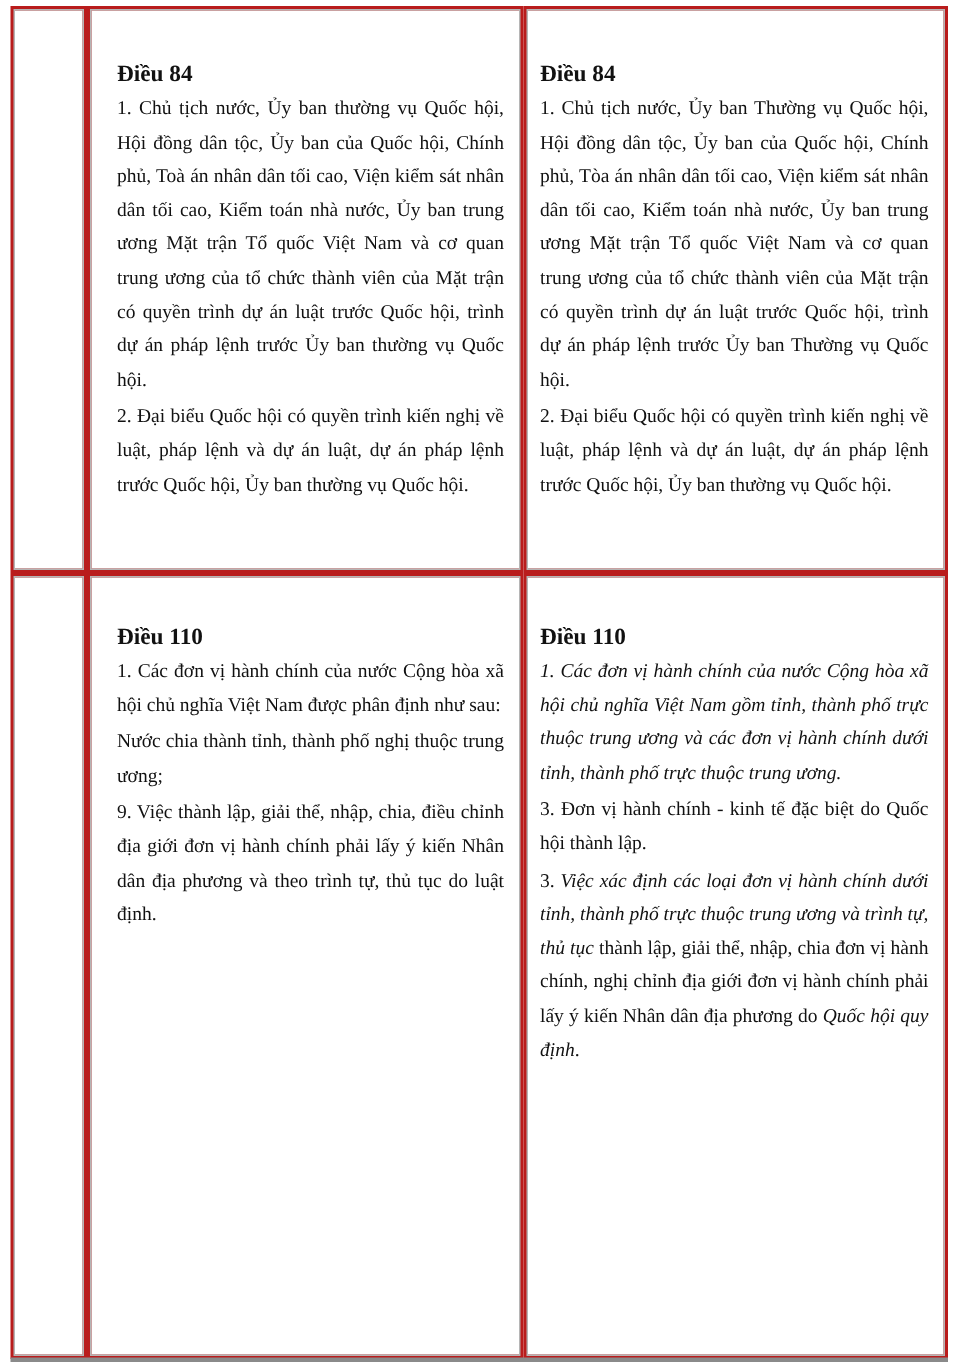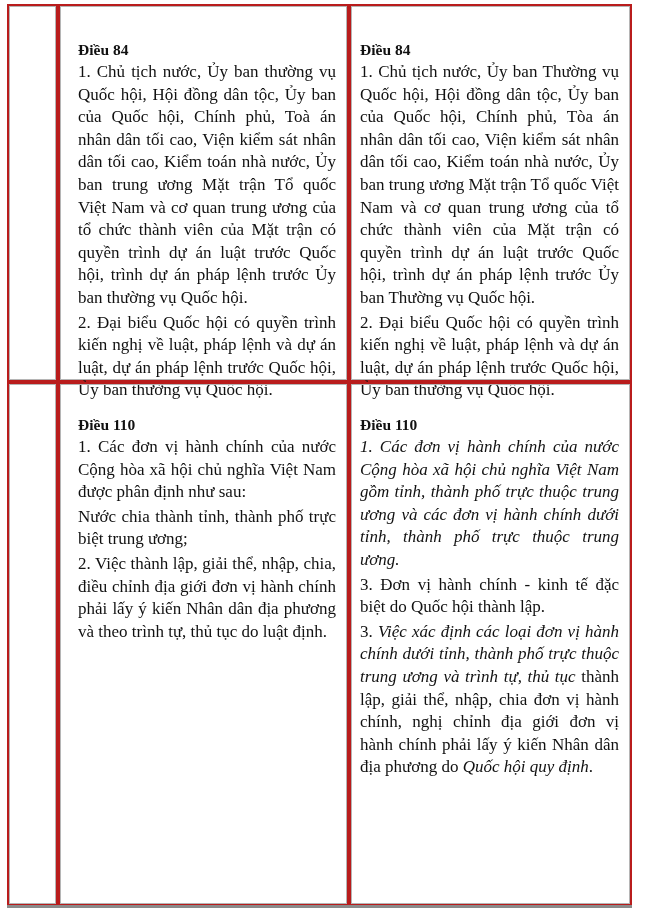--- a/index.html
+++ b/index.html
@@ -8,21 +8,21 @@
   .tbl { position:absolute; left:7px; top:4px; width:625px; }
   .row { display:flex; position:relative; }
   .cell { box-sizing:border-box; border:3px solid #b91c1c; outline:1px solid #b5b5b5; outline-offset:-3px; }
   .c0 { width:51px; }
   .c1 { width:291px; padding:31px 10px 0 17px; }
   .c2 { width:283px; padding:31px 10px 0 8px; }
   .r1 .cell { height:378px; }
   .r2 .cell { height:524px; }
   .r2 .c1, .r2 .c2 { padding-top:28px; }
   .heading { font-weight:bold; font-size:15.5px; line-height:23px; margin:0; }
-  .para { font-size:17px; line-height:22.6px; margin:0 0 2px 0; text-align:justify; }
+  .para { font-size:13px; line-height:22.6px; margin:0 0 2px 0; text-align:justify; }
   .it { font-style:italic; }
   .bottom-edge { position:absolute; left:7px; top:905px; width:625px; height:3px; background:#8a8a8a; }
 </style>
 </head>
 <body>
 
 <div class="tbl">
   <div class="row r1">
     <div class="cell c0"></div>
     <div class="cell c1">
@@ -34,22 +34,22 @@
       <p class="heading">Điều 84</p>
       <p class="para">1. Chủ tịch nước, Ủy ban Thường vụ Quốc hội, Hội đồng dân tộc, Ủy ban của Quốc hội, Chính phủ, Tòa án nhân dân tối cao, Viện kiểm sát nhân dân tối cao, Kiểm toán nhà nước, Ủy ban trung ương Mặt trận Tổ quốc Việt Nam và cơ quan trung ương của tổ chức thành viên của Mặt trận có quyền trình dự án luật trước Quốc hội, trình dự án pháp lệnh trước Ủy ban Thường vụ Quốc hội.</p>
       <p class="para">2. Đại biểu Quốc hội có quyền trình kiến nghị về luật, pháp lệnh và dự án luật, dự án pháp lệnh trước Quốc hội, Ủy ban thường vụ Quốc hội.</p>
     </div>
   </div>
   <div class="row r2">
     <div class="cell c0"></div>
     <div class="cell c1">
       <p class="heading">Điều 110</p>
       <p class="para">1. Các đơn vị hành chính của nước Cộng hòa xã hội chủ nghĩa Việt Nam được phân định như sau:</p>
-      <p class="para">Nước chia thành tỉnh, thành phố trực biệt trung ương;</p>
-      <p class="para">2. Việc thành lập, giải thể, nhập, chia, điều chỉnh địa giới đơn vị hành chính phải lấy ý kiến Nhân dân địa phương và theo trình tự, thủ tục do luật định.</p>
+      <p class="para">Nước chia thành tỉnh, thành phố nghị thuộc trung ương;</p>
+      <p class="para">9. Việc thành lập, giải thể, nhập, chia, điều chỉnh địa giới đơn vị hành chính phải lấy ý kiến Nhân dân địa phương và theo trình tự, thủ tục do luật định.</p>
     </div>
     <div class="cell c2">
       <p class="heading">Điều 110</p>
       <p class="para it">1. Các đơn vị hành chính của nước Cộng hòa xã hội chủ nghĩa Việt Nam gồm tỉnh, thành phố trực thuộc trung ương và các đơn vị hành chính dưới tỉnh, thành phố trực thuộc trung ương.</p>
       <p class="para">3. Đơn vị hành chính - kinh tế đặc biệt do Quốc hội thành lập.</p>
       <p class="para"><span>3. </span><span class="it">Việc xác định các loại đơn vị hành chính dưới tỉnh, thành phố trực thuộc trung ương và trình tự, thủ tục</span><span> thành lập, giải thể, nhập, chia đơn vị hành chính, nghị chỉnh địa giới đơn vị hành chính phải lấy ý kiến Nhân dân địa phương do </span><span class="it">Quốc hội quy định</span><span>.</span></p>
     </div>
   </div>
 </div>
 <div class="bottom-edge"></div>

